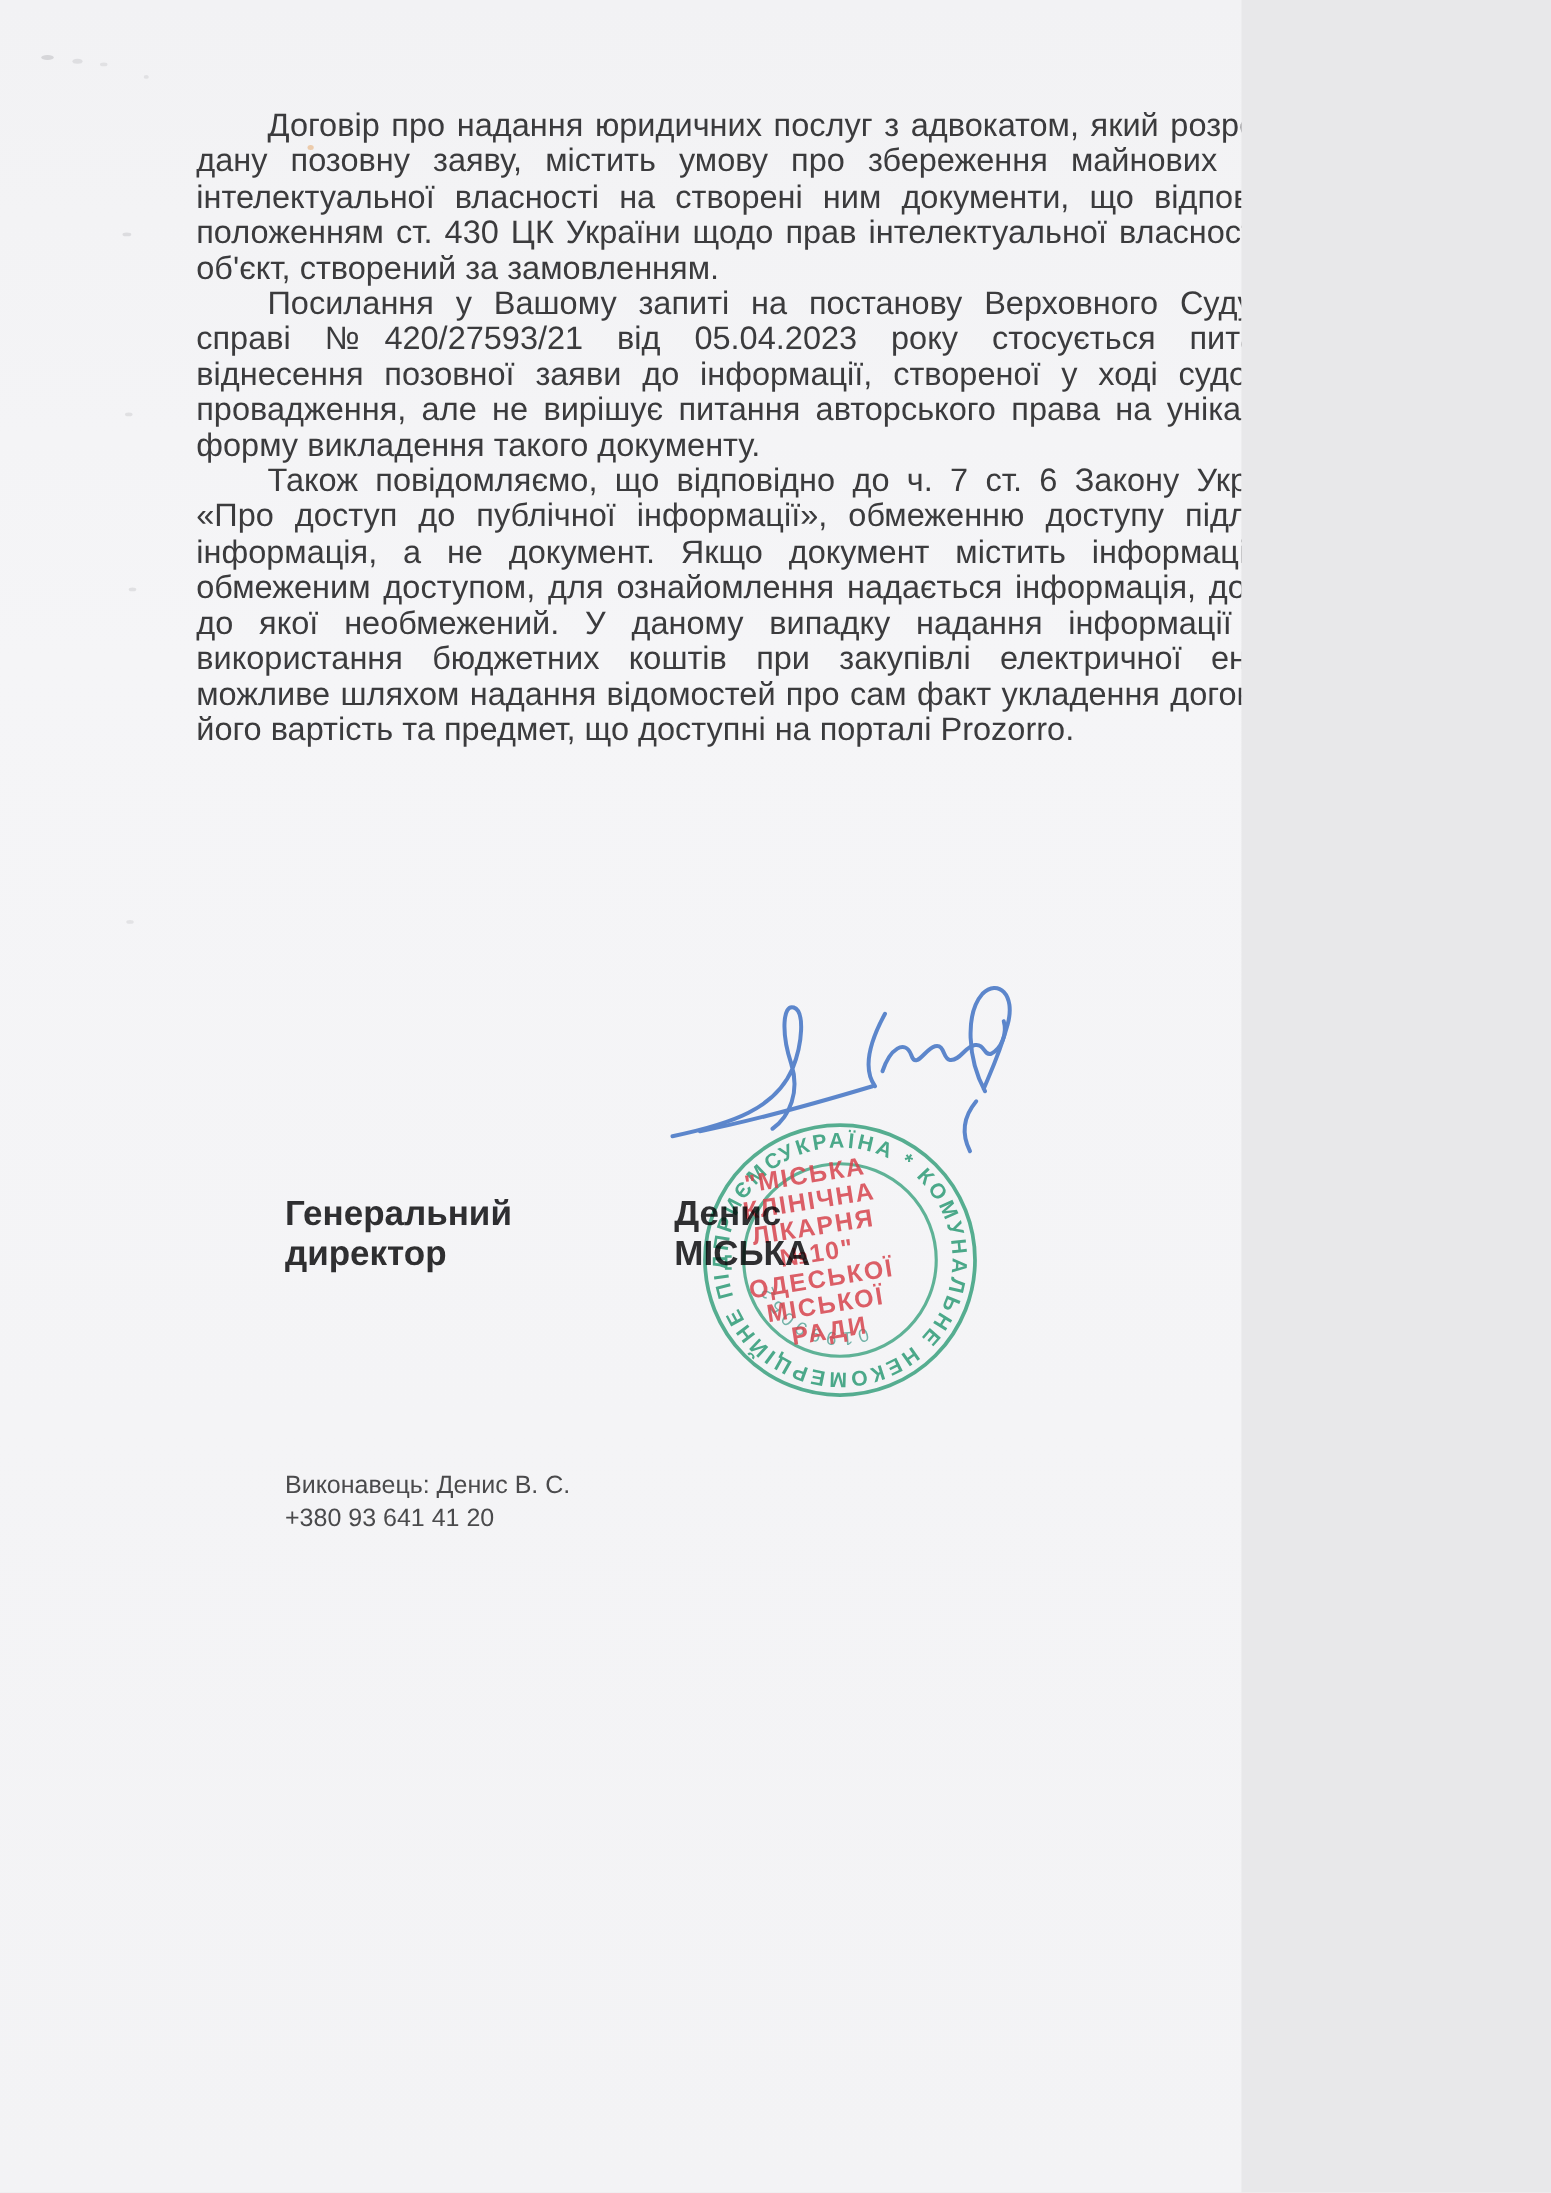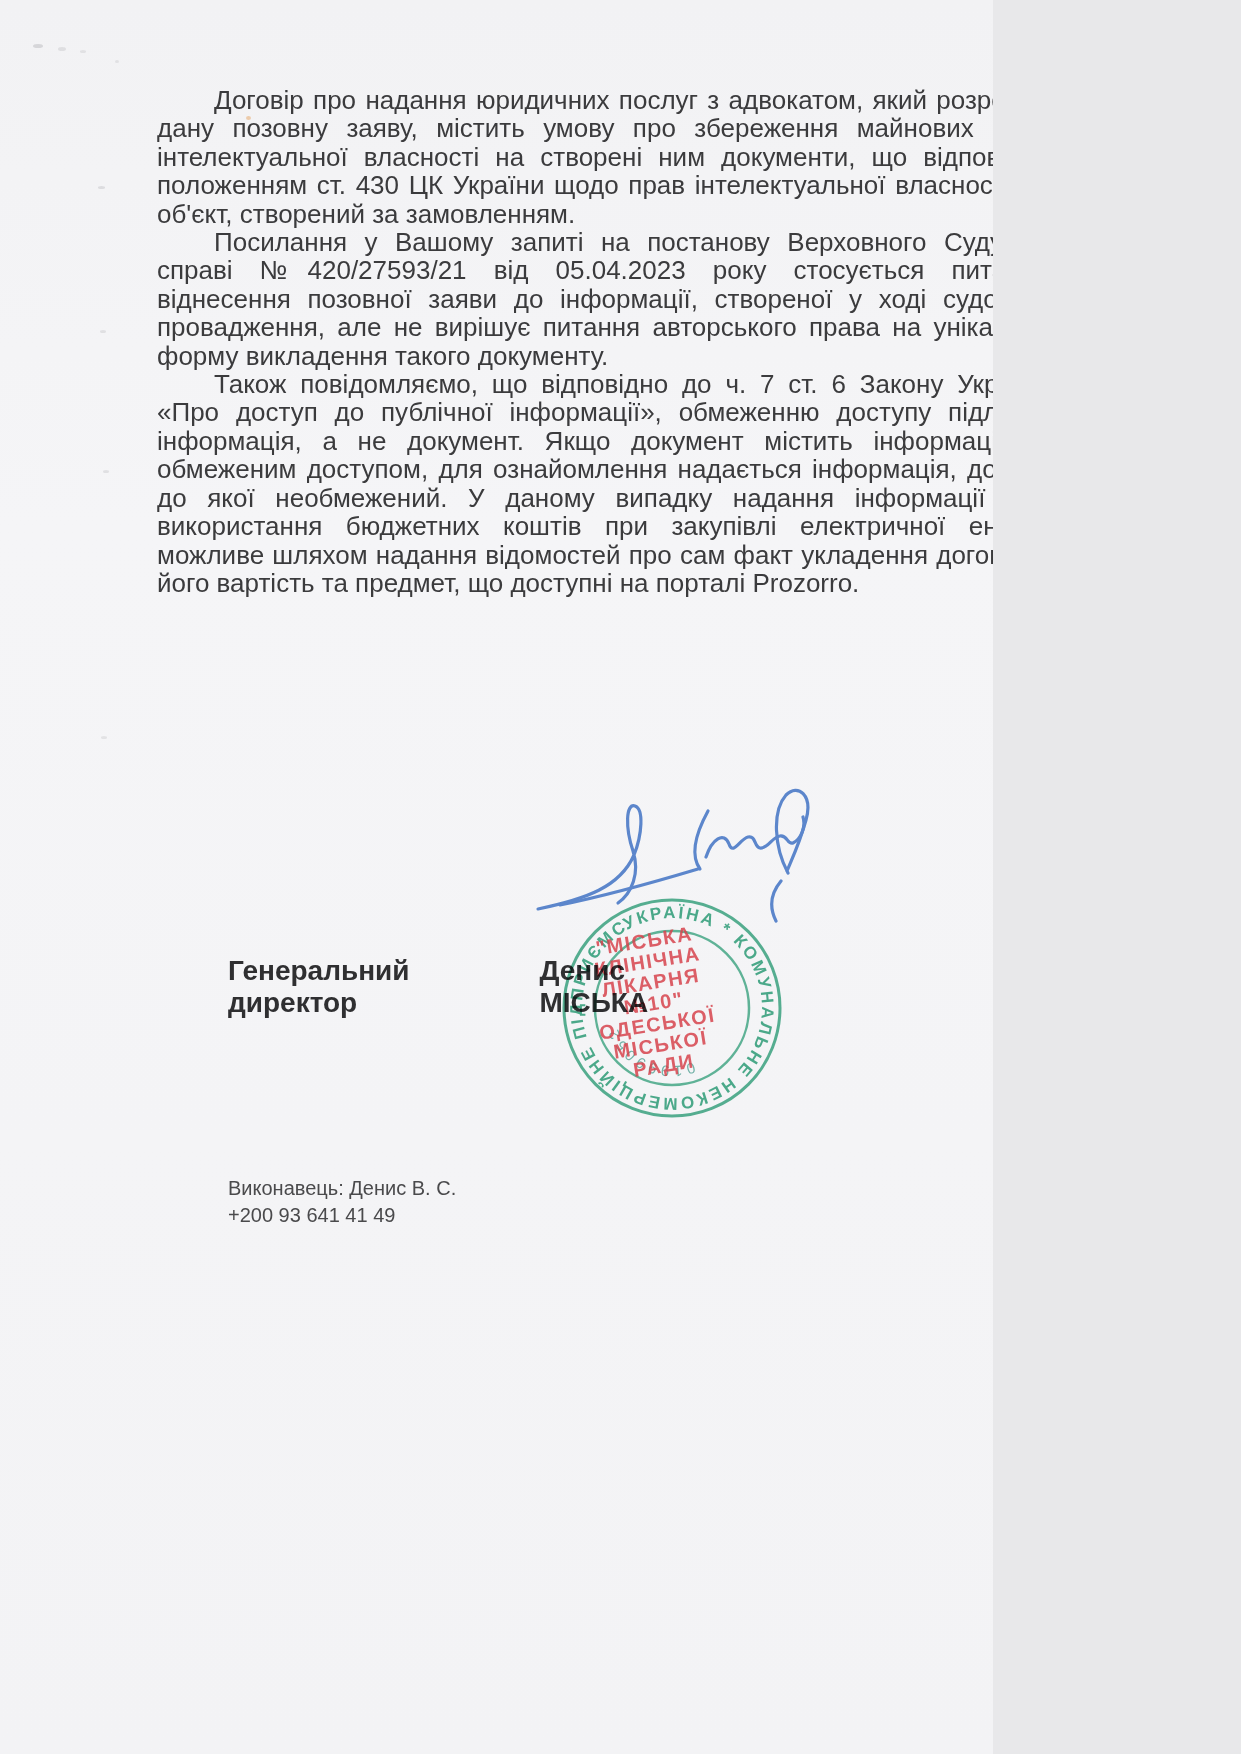--- a/index.html
+++ b/index.html
@@ -119,16 +119,16 @@
       <path d="M 60,130 C 110,120 158,106 198,94"></path>
       <path d="M 208,36 C 196,58 190,80 200,94"></path>
       <path d="M 206,82 C 212,64 224,56 229,69 C 233,81 240,64 248,62 C 256,60 254,72 260,73 C 268,74 272,62 280,61 C 288,60 287,70 293,68 C 301,64 306,52 303,42"></path>
       <path d="M 288,98 C 274,72 272,36 286,20 C 298,8 313,20 306,45 C 300,67 292,84 287,96"></path>
       <path d="M 281,106 C 271,118 269,132 276,146"></path>
     </g>
   </svg>
 
   <div class="footer">
     <div>Виконавець: Денис В. С.</div>
-    <div>+200 93 641 41 49</div>
+    <div>+380 93 641 41 20</div>
   </div>
 
 </div>
 
 </body></html>

